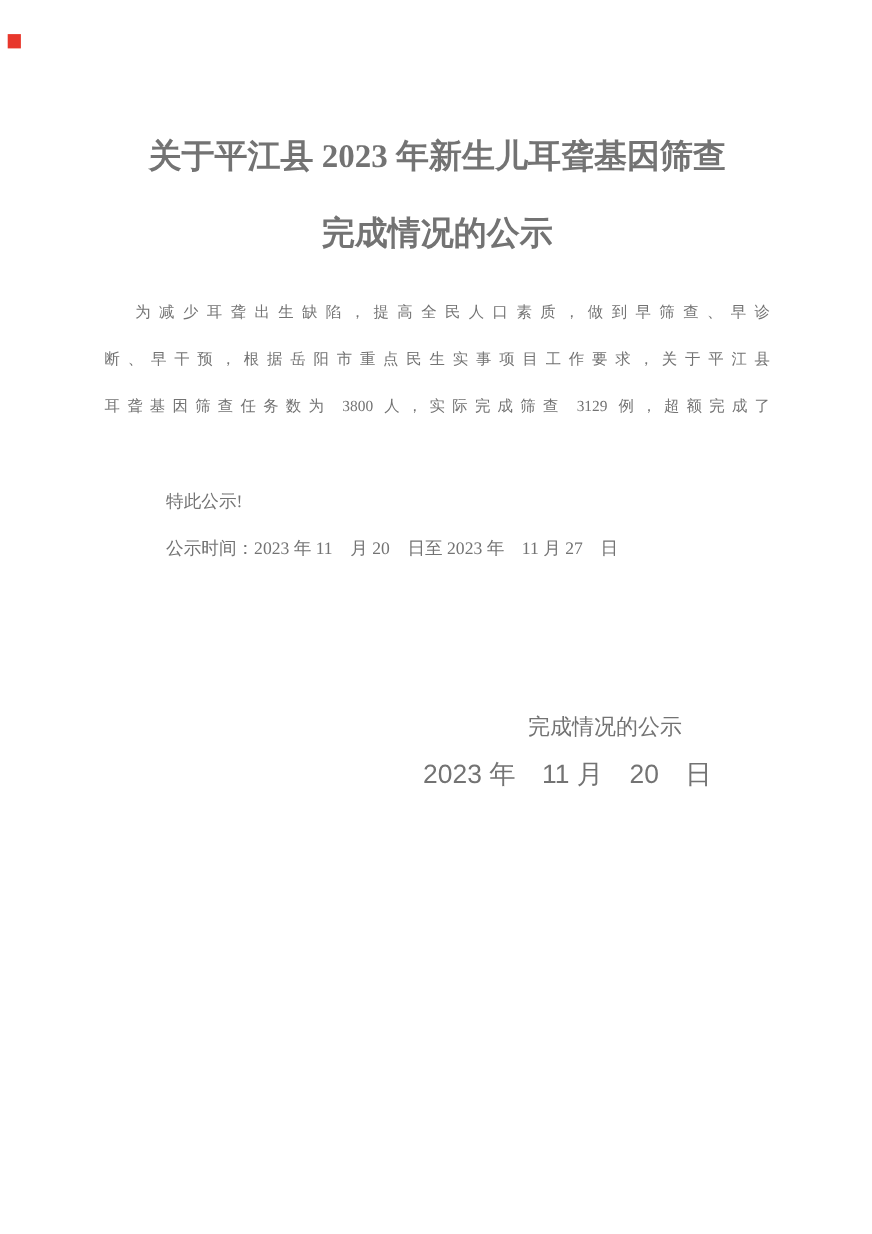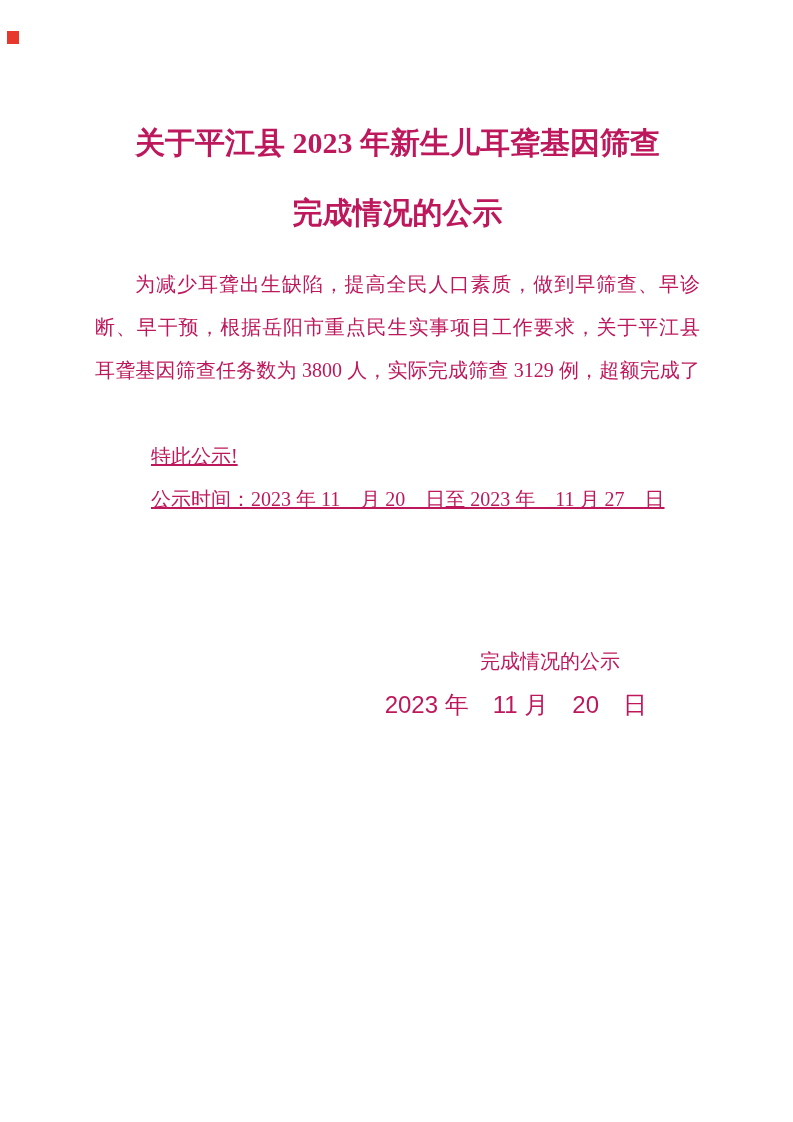--- a/index.html
+++ b/index.html
@@ -29,54 +29,53 @@
   }
   .title {
     margin-top: 108px;
     text-align: center;
     font-weight: bold;
     font-size: 30px;
     line-height: 70px;
   }
   .body-text {
     margin-top: 15px;
-    font-size: 20px;
+    font-size: 14px;
     line-height: 43px;
   }
   .body-line {
     text-align: justify;
     text-align-last: justify;
     white-space: nowrap;
   }
   .body-line.first { text-indent: 2em; }
   .body-line.last { text-align-last: left; }
   .notice-block {
     margin-top: 43px; 
-    font-size: 20px;
+    font-size: 16px;
     line-height: 43px;
-    text-decoration: underline;
   }
   .notice-line { padding-left: 56px; }
   .signature-block {
     margin-top: 119px;
     font-size: 20px;
     line-height: 43px;
     text-align: right;
   }
   .signature-org { padding-right: 80px; }
   .signature-date {
     padding-right: 53px;
     font-family: Liberation Sans, sans-serif;
     font-size: 24px;
   }
 </style>
 </head>
 <body>
 
-<div class="page" style="background: rgb(255, 255, 255); color: #be185d;">
+<div class="page" style="background: rgb(255, 255, 255); color: #737373;">
 
   <div class="red-mark" style="background: rgb(232, 55, 44);"></div>
 
   <div class="content">
 
     <div class="title">
       <div>关于平江县 2023 年新生儿耳聋基因筛查</div>
       <div>完成情况的公示</div>
     </div>
 

